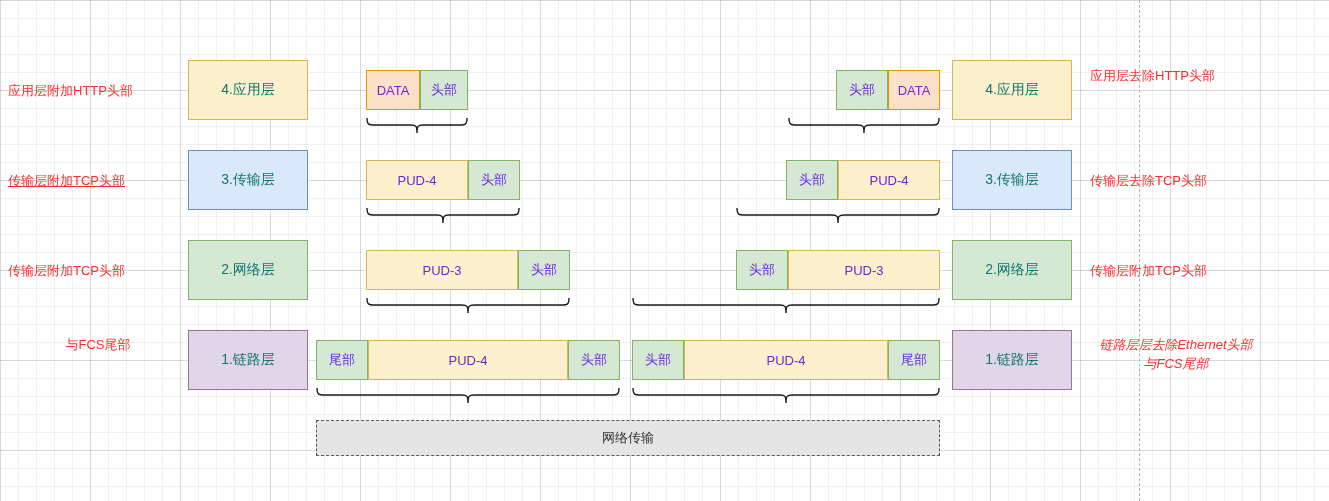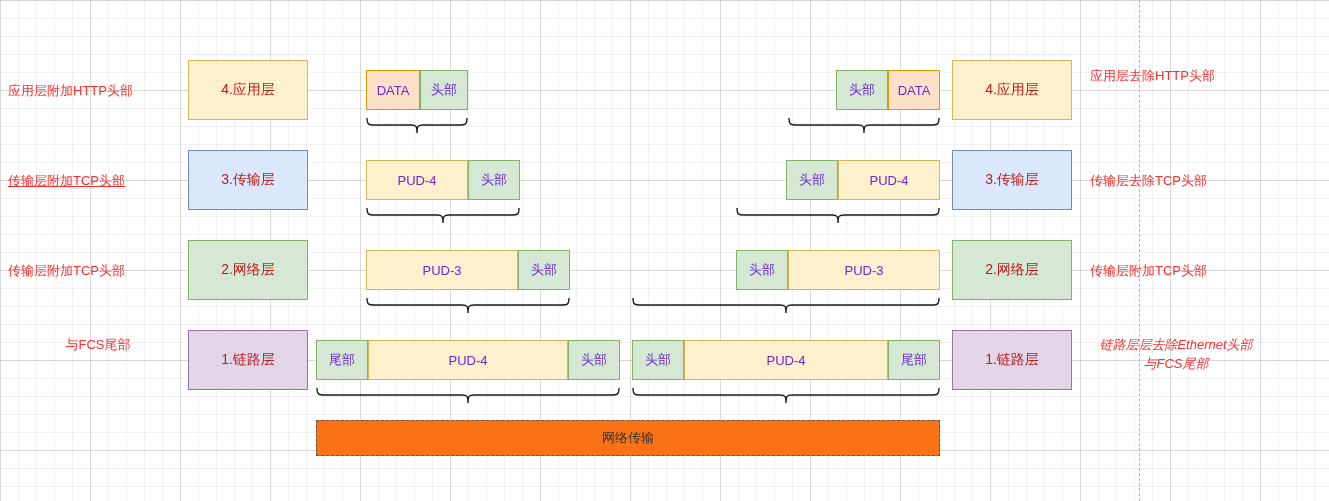--- a/index.html
+++ b/index.html
@@ -14,29 +14,29 @@
     background-size:18px 18px,18px 18px,90px 90px,90px 90px;
     background-position:0 0,0 0,0 0,0 0;
     font-family:"Liberation Sans","DejaVu Sans",sans-serif;
   }
   .abs{position:absolute;box-sizing:border-box;}
   .cell{
     display:flex;align-items:center;justify-content:center;
     font-size:13px;color:#6d28d9;white-space:nowrap;
   }
   .layerbox{
-    font-size:14px;color:#b91c1c;
+    font-size:14px;color:#0f766e;
     display:flex;align-items:center;justify-content:center;
   }
   .lbl{
     color:#ff2d2d;font-size:13px;line-height:19px;text-align:center;
     display:flex;align-items:center;justify-content:flex-start;
   }
   .transport-bar{
-    border:1px dashed #5a5a5a;background:#f97316;
+    border:1px dashed #5a5a5a;background:#e5e5e5;
     display:flex;align-items:center;justify-content:center;
     font-size:13px;color:#333;
   }
   .vdash{
     border-left:1px dashed #b0b0b0;
   }
   svg.brace{position:absolute;overflow:visible;}
   svg.brace path{fill:none;stroke:#1a1a1a;stroke-width:1.4;}
 </style>
 </head>

